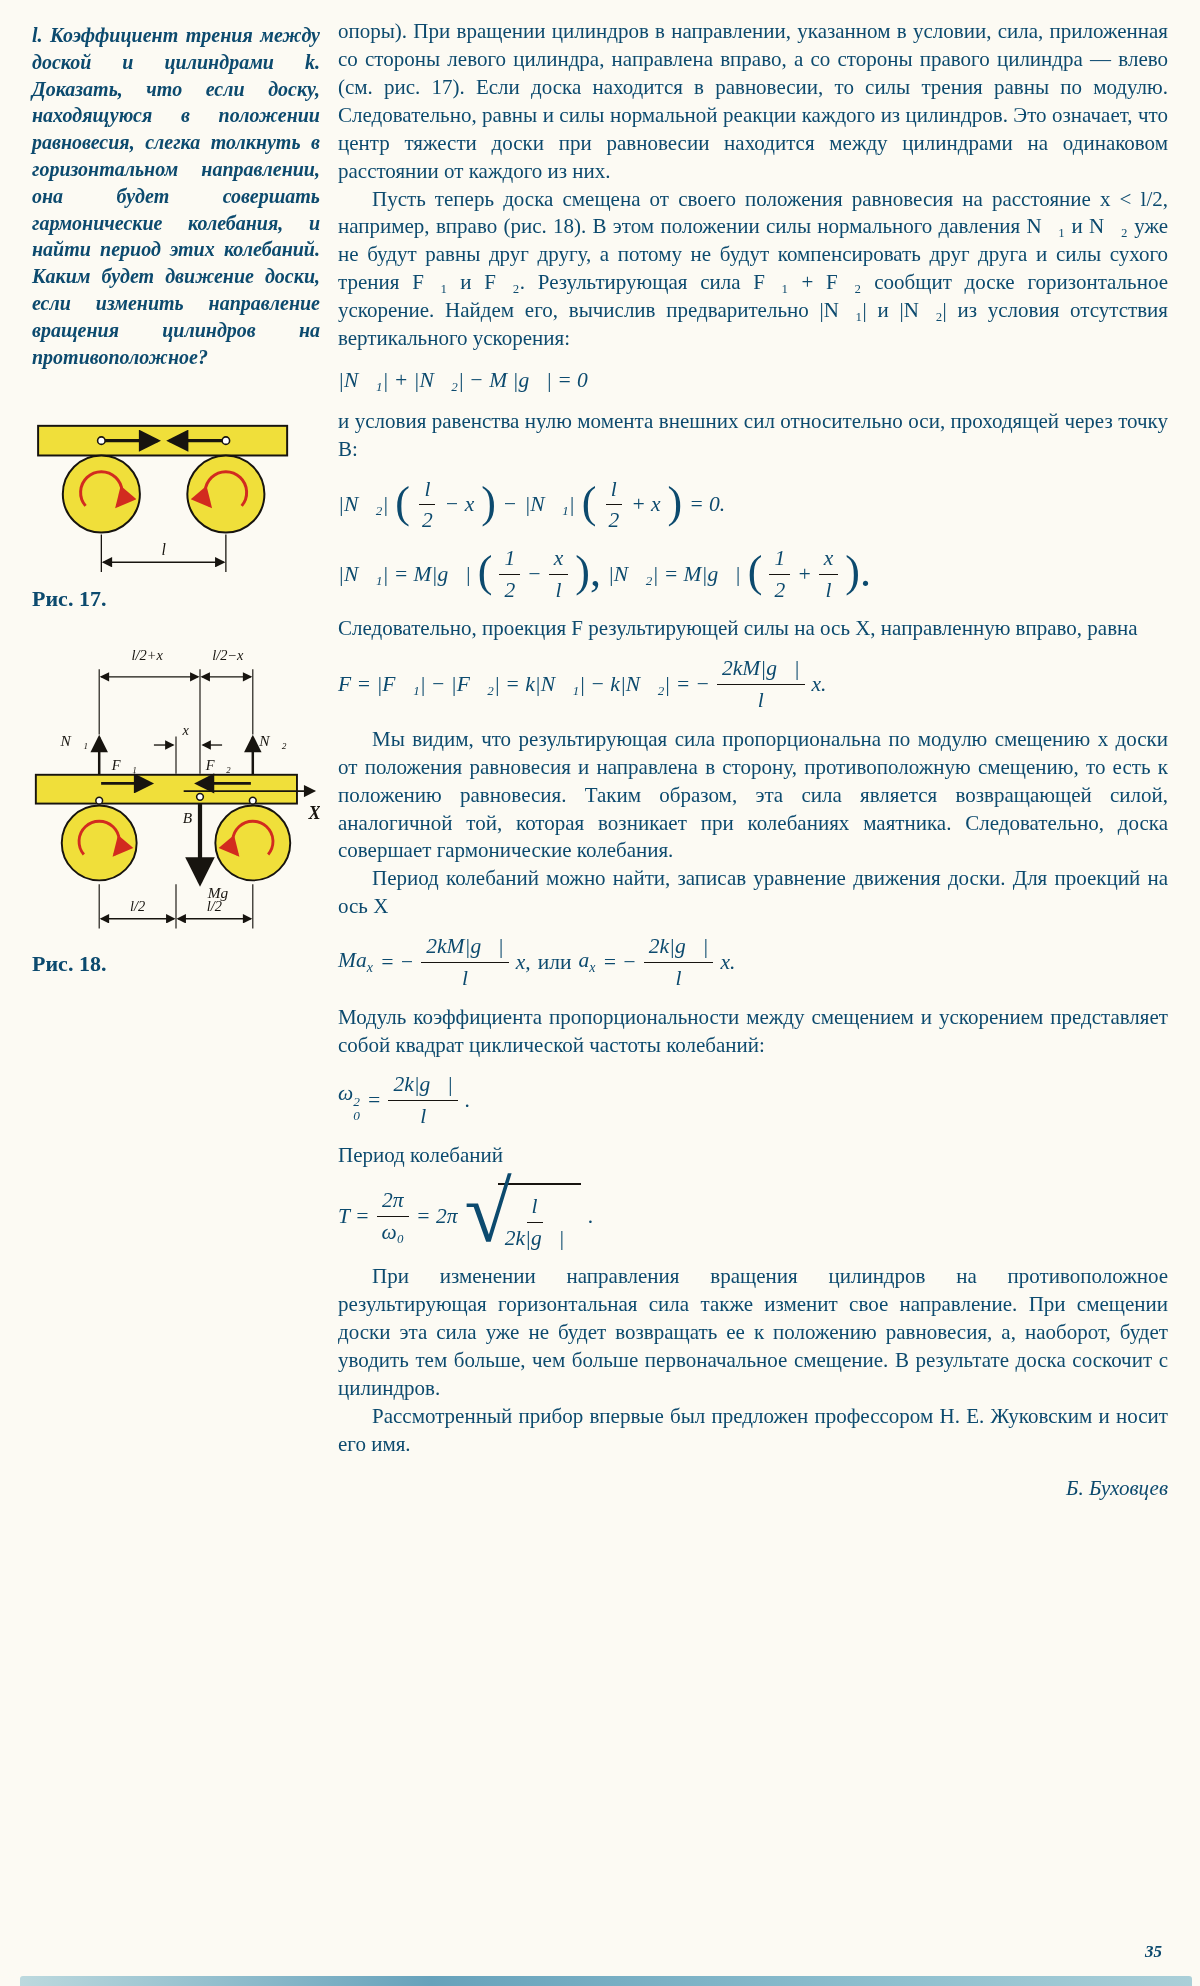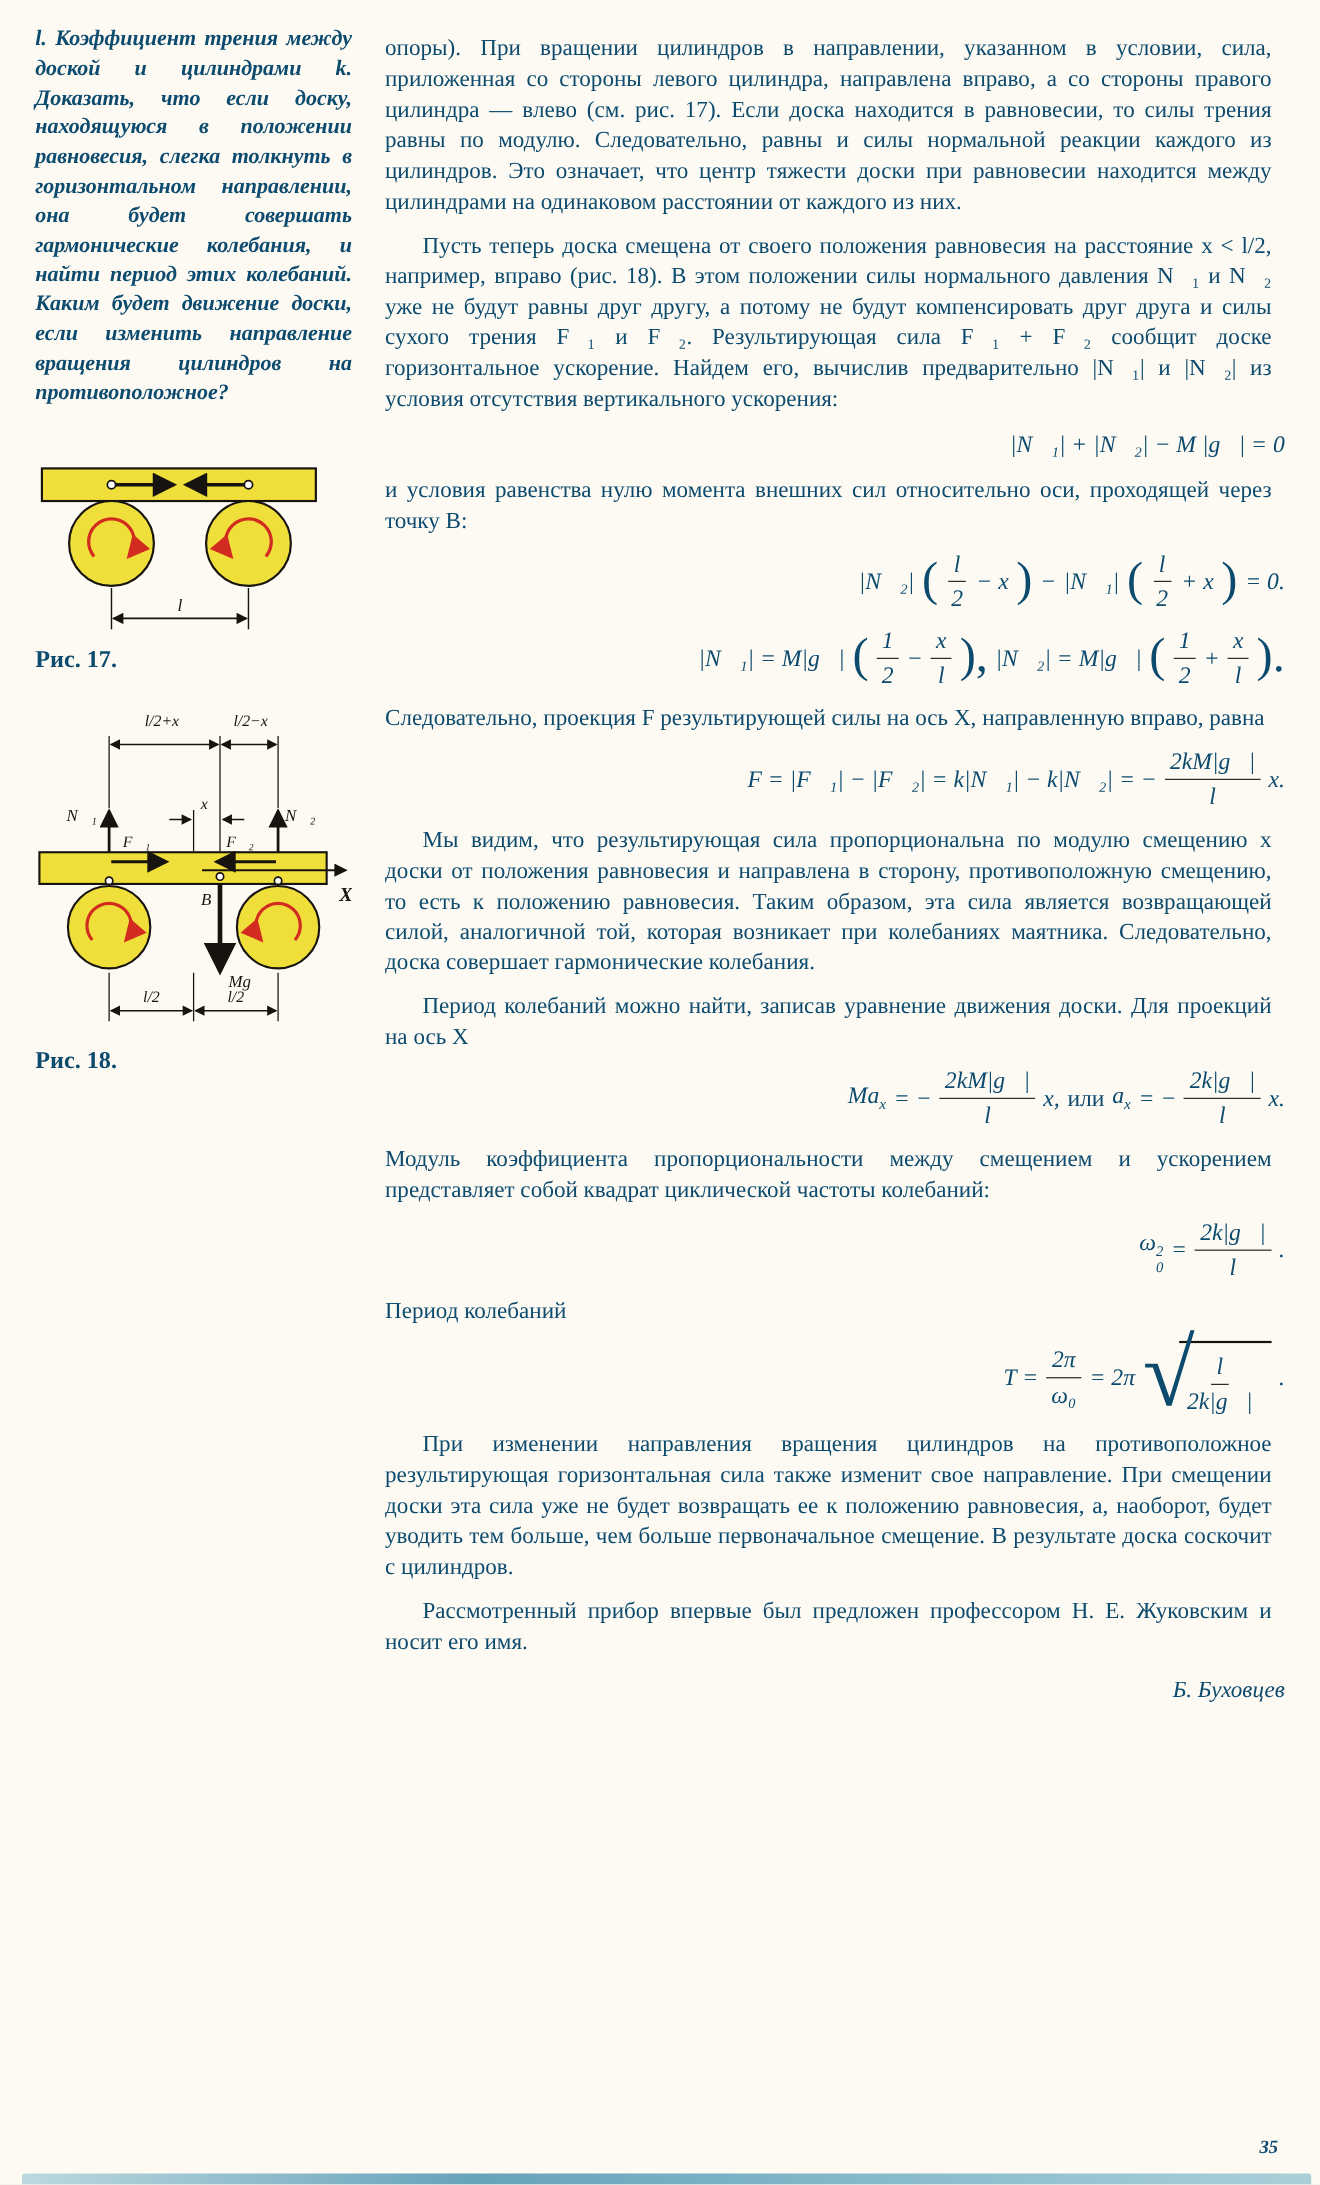--- a/index.html
+++ b/index.html
@@ -22,25 +22,25 @@
     font-family: "Liberation Serif", "DejaVu Serif", serif;
     font-style: italic; font-size: 16px; fill: #17140f;
   }
   .figure text.axis { font-weight: bold; font-size: 19px; }
   .figure text.small { font-size: 15px; }
 
   .col-right {
     position: absolute; left: 338px; top: 18px; width: 830px;
     font-size: 21px; line-height: 1.33; text-align: justify;
   }
-  .para { margin: 12px; text-indent: 34px; }
+  .para { margin: 0; text-indent: 34px; }
   .para.flush { text-indent: 0; }
 
   .eq {
-    display: flex; justify-content: flex-end; align-items: center;
+    display: flex; justify-content: flex-start; align-items: center;
     gap: 7px; margin: 13px 0; font-style: italic; font-size: 21.5px;
     text-indent: 0; flex-wrap: nowrap;
   }
   .eq .up { font-style: normal; }
   .eq sub { font-size: 0.65em; }
   .frac { display: inline-flex; flex-direction: column; align-items: center; text-align: center; line-height: 1.15; }
   .frac .num { padding: 0 5px 3px; border-bottom: 1.7px solid #17140f; }
   .frac .den { padding: 3px 5px 0; }
   .bigp { font-size: 44px; font-weight: 300; line-height: 0; font-style: normal; transform: translateY(-2px); }
   .supsub { display: inline-flex; flex-direction: column; align-items: flex-start; line-height: 1; font-size: 0.62em; vertical-align: -0.45em; }

